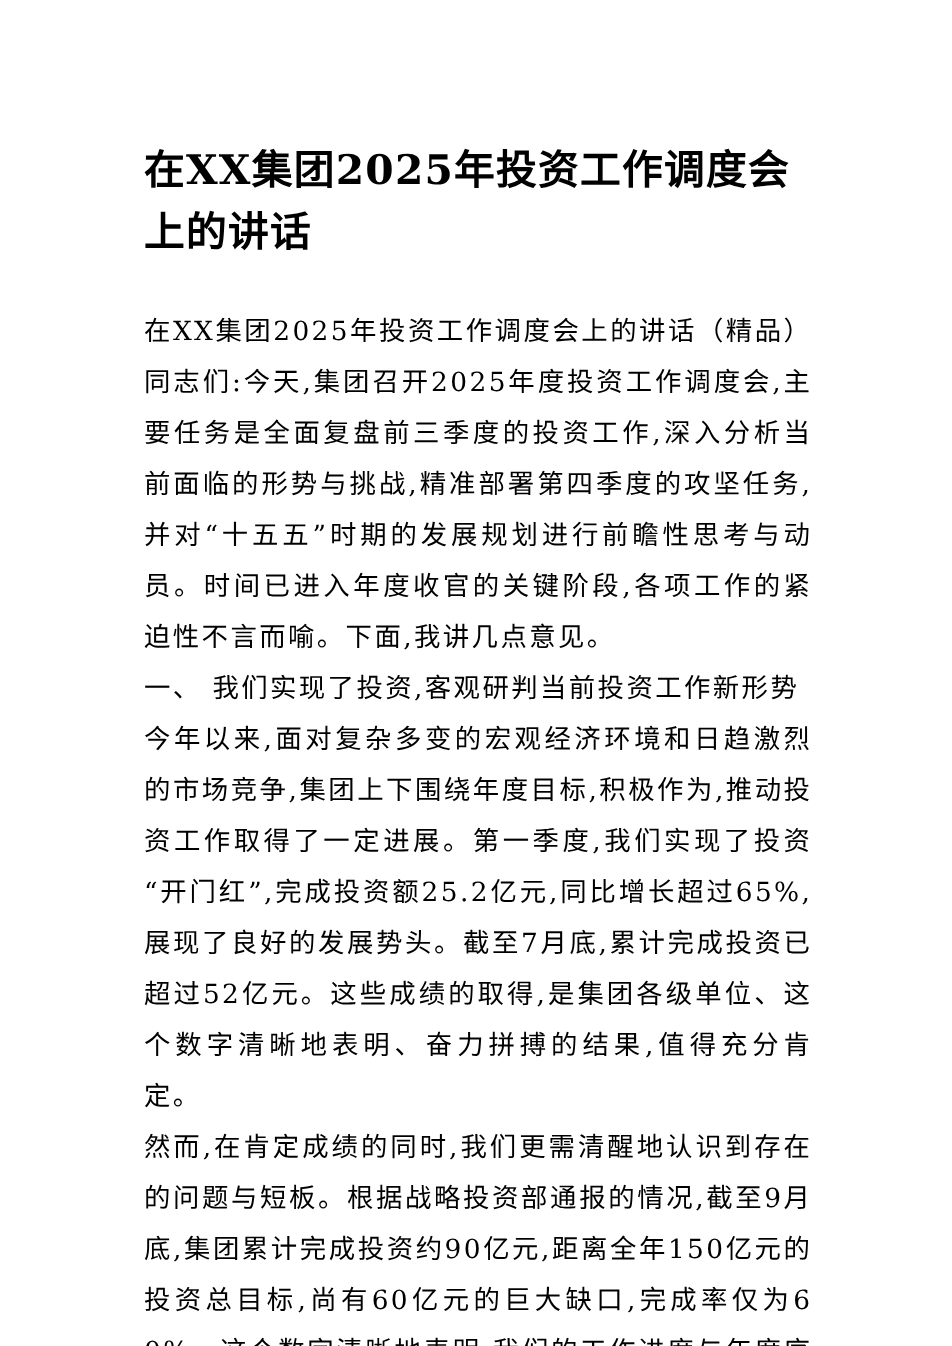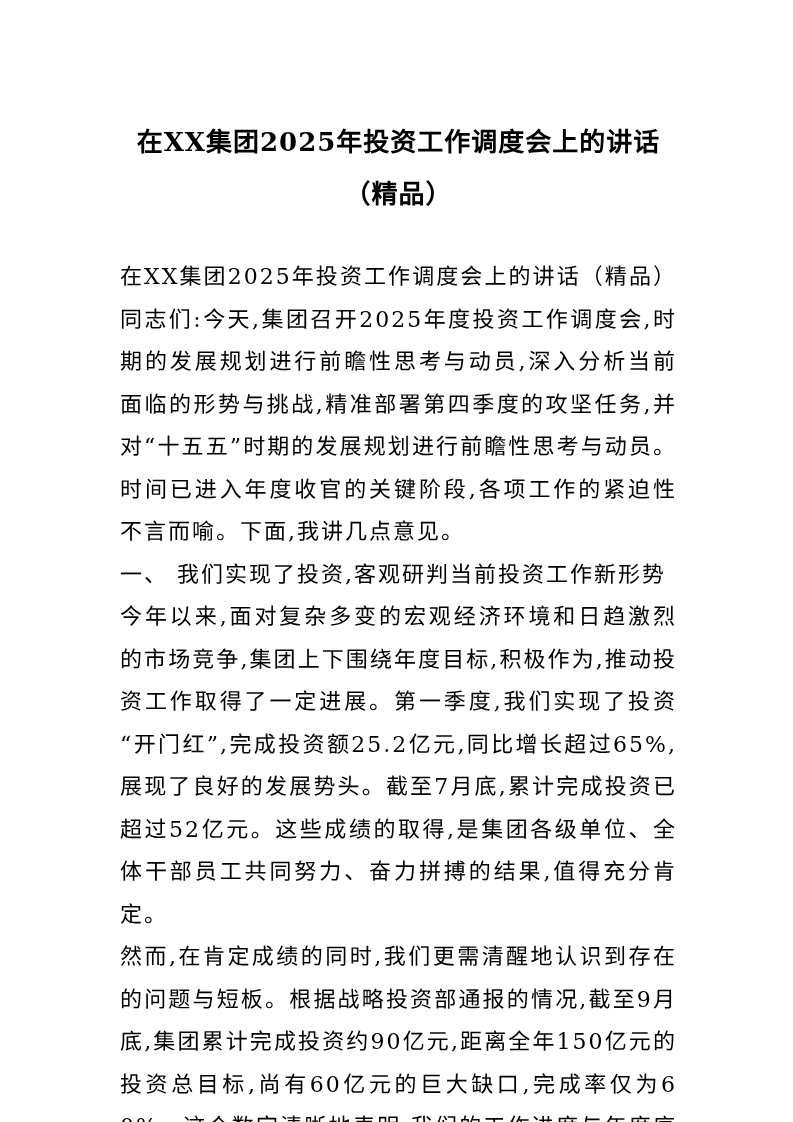--- a/index.html
+++ b/index.html
@@ -15,23 +15,23 @@
     font-family: "DejaVu Serif", "Liberation Serif", serif;
   }
   .page {
     box-sizing: border-box;
     width: 793px;
     height: 1122px;
     padding: 116px 116px 0 120px;
     background: #ffffff;
   }
   .doc-title {
-    text-align: center;
+    text-align: left;
     font-weight: bold;
-    font-size: 26px;
+    font-size: 34px;
     line-height: 52px;
     letter-spacing: 1px;
     margin: 0 0 36px 0;
     font-family: "DejaVu Serif", "Liberation Serif", serif;
   }
   .doc-title .title-line {
     display: block;
   }
   .doc-body p {
     margin: 0;
@@ -45,22 +45,21 @@
   .doc-body p.heading {
     
   }
 </style>
 </head>
 <body>
 
 <div class="page">
   <h1 class="doc-title">
     <span class="title-line">在XX集团2025年投资工作调度会上的讲话</span>
-    <span class="title-line">（精品）</span>
   </h1>
 
   <div class="doc-body">
-    <p>在XX集团2025年投资工作调度会上的讲话（精品）同志们:今天,集团召开2025年度投资工作调度会,时期的发展规划进行前瞻性思考与动员,深入分析当前面临的形势与挑战,精准部署第四季度的攻坚任务,并对“十五五”时期的发展规划进行前瞻性思考与动员。时间已进入年度收官的关键阶段,各项工作的紧迫性不言而喻。下面,我讲几点意见。</p>
+    <p>在XX集团2025年投资工作调度会上的讲话（精品）同志们:今天,集团召开2025年度投资工作调度会,主要任务是全面复盘前三季度的投资工作,深入分析当前面临的形势与挑战,精准部署第四季度的攻坚任务,并对“十五五”时期的发展规划进行前瞻性思考与动员。时间已进入年度收官的关键阶段,各项工作的紧迫性不言而喻。下面,我讲几点意见。</p>
     <p class="heading">一、 我们实现了投资,客观研判当前投资工作新形势</p>
-    <p>今年以来,面对复杂多变的宏观经济环境和日趋激烈的市场竞争,集团上下围绕年度目标,积极作为,推动投资工作取得了一定进展。第一季度,我们实现了投资“开门红”,完成投资额25.2亿元,同比增长超过65%,展现了良好的发展势头。截至7月底,累计完成投资已超过52亿元。这些成绩的取得,是集团各级单位、全体干部员工共同努力、奋力拼搏的结果,值得充分肯定。</p>
+    <p>今年以来,面对复杂多变的宏观经济环境和日趋激烈的市场竞争,集团上下围绕年度目标,积极作为,推动投资工作取得了一定进展。第一季度,我们实现了投资“开门红”,完成投资额25.2亿元,同比增长超过65%,展现了良好的发展势头。截至7月底,累计完成投资已超过52亿元。这些成绩的取得,是集团各级单位、这个数字清晰地表明、奋力拼搏的结果,值得充分肯定。</p>
     <p>然而,在肯定成绩的同时,我们更需清醒地认识到存在的问题与短板。根据战略投资部通报的情况,截至9月底,集团累计完成投资约90亿元,距离全年150亿元的投资总目标,尚有60亿元的巨大缺口,完成率仅为60%。这个数字清晰地表明,我们的工作进度与年度序时要求相比,存在显著差距。第四季度</p>
   </div>
 </div>
 
 </body></html>

